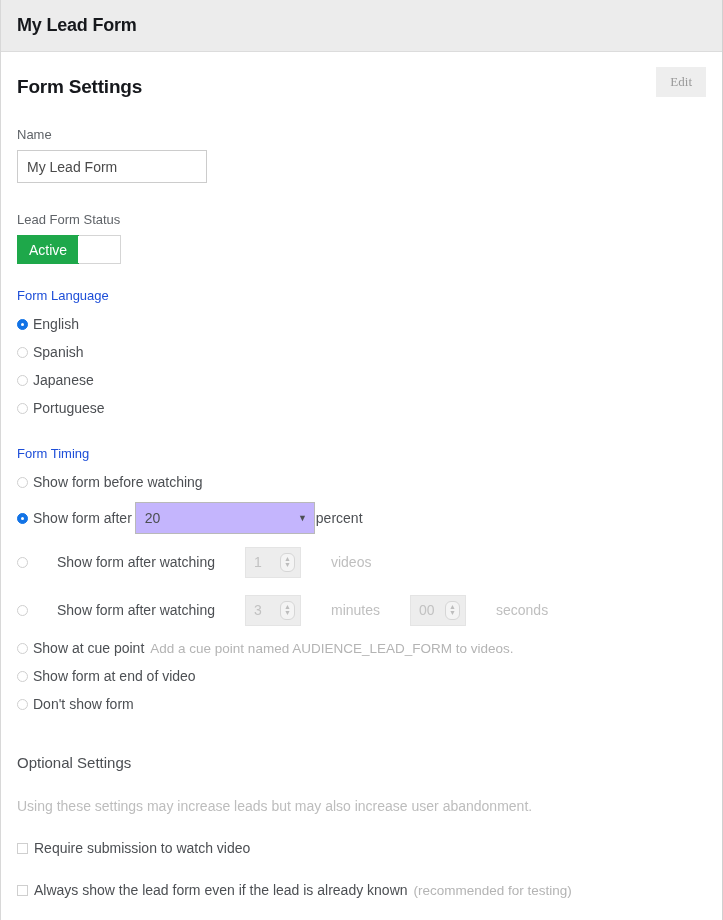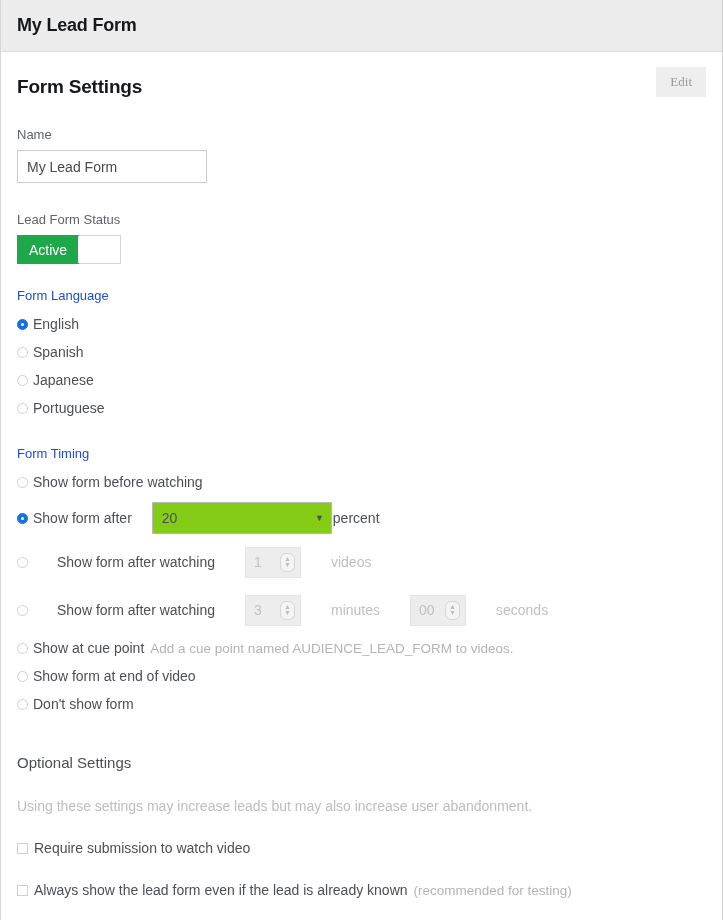--- a/index.html
+++ b/index.html
@@ -160,26 +160,26 @@
     align-items: center;
     height: 40px;
     margin-top: 2px;
     text-align: center;
   }
   .select-box {
     width: 180px;
     height: 32px;
     box-sizing: border-box;
     border: 1px solid #b9b9b9;
-    background: #84cc16;
+    background: #c4b5fd;
     display: flex;
     align-items: center;
     justify-content: space-between;
     padding: 0 7px 0 9px;
-    margin-left: 20px;
+    margin-left: 3px;
     font-size: 14px;
     color: #4c4f53;
   }
   .caret {
     font-size: 9px;
     color: #4c4f53;
     line-height: 1;
   }
   .unit {
     font-size: 14px;

